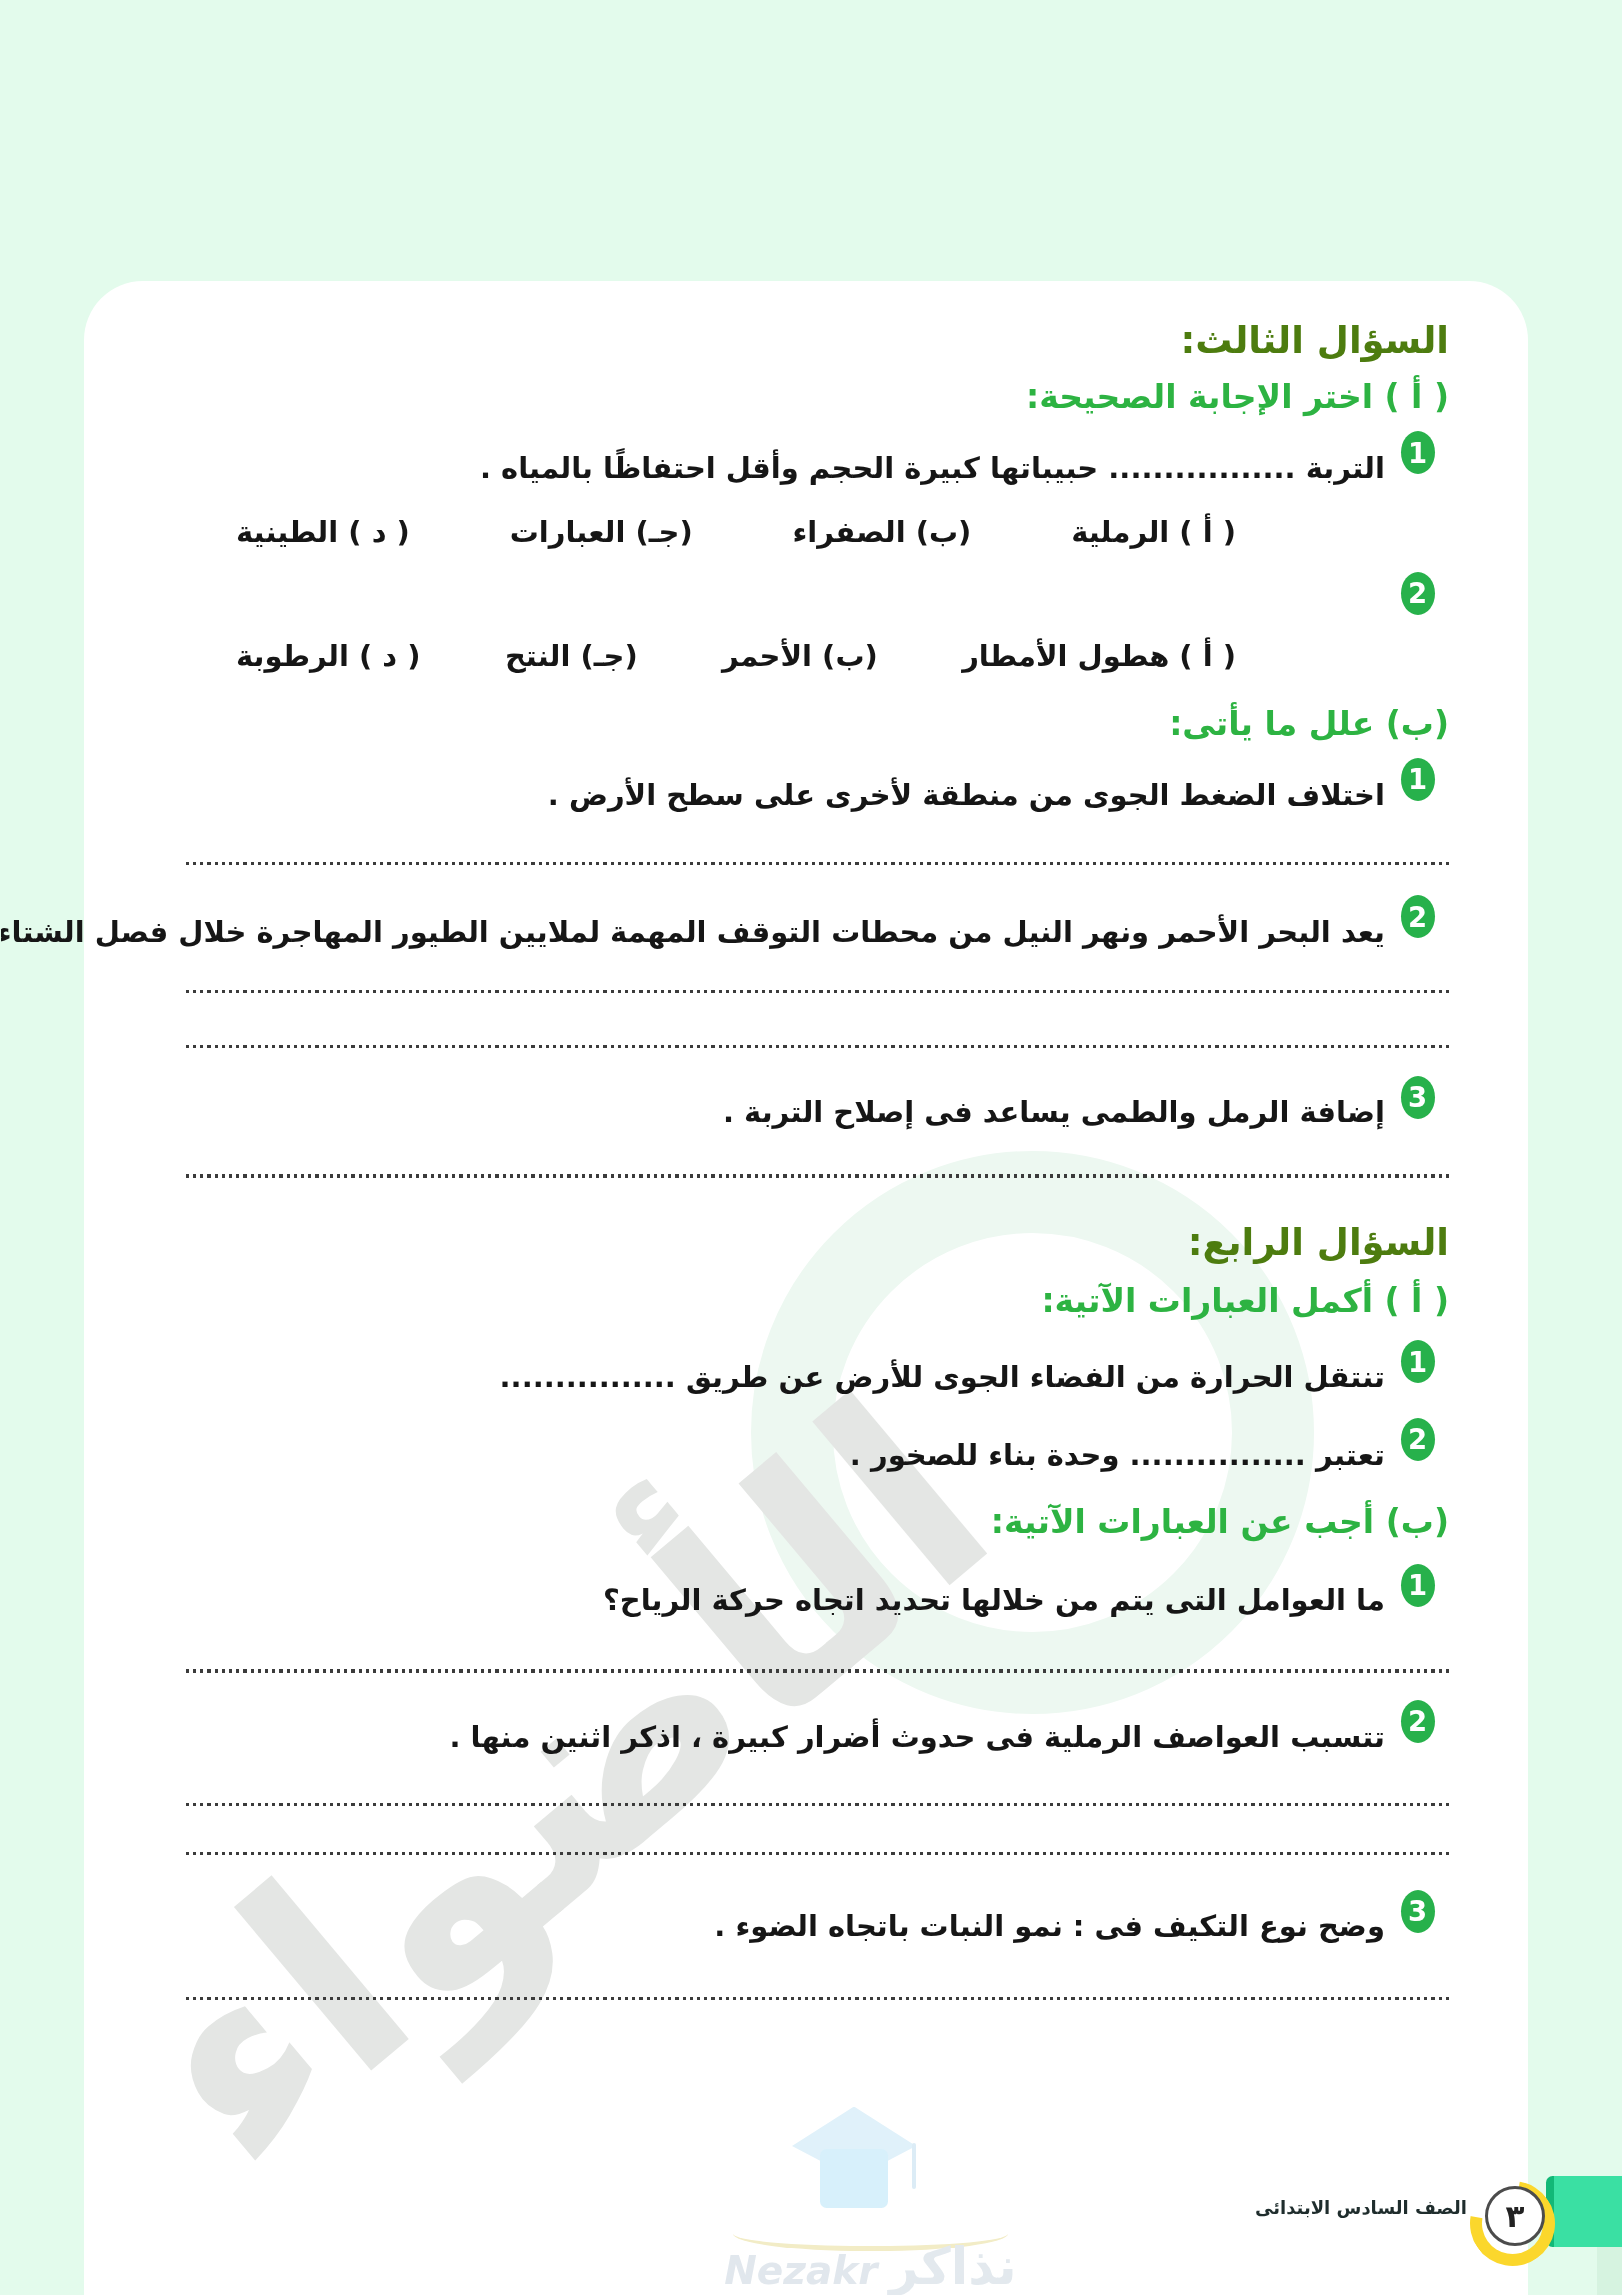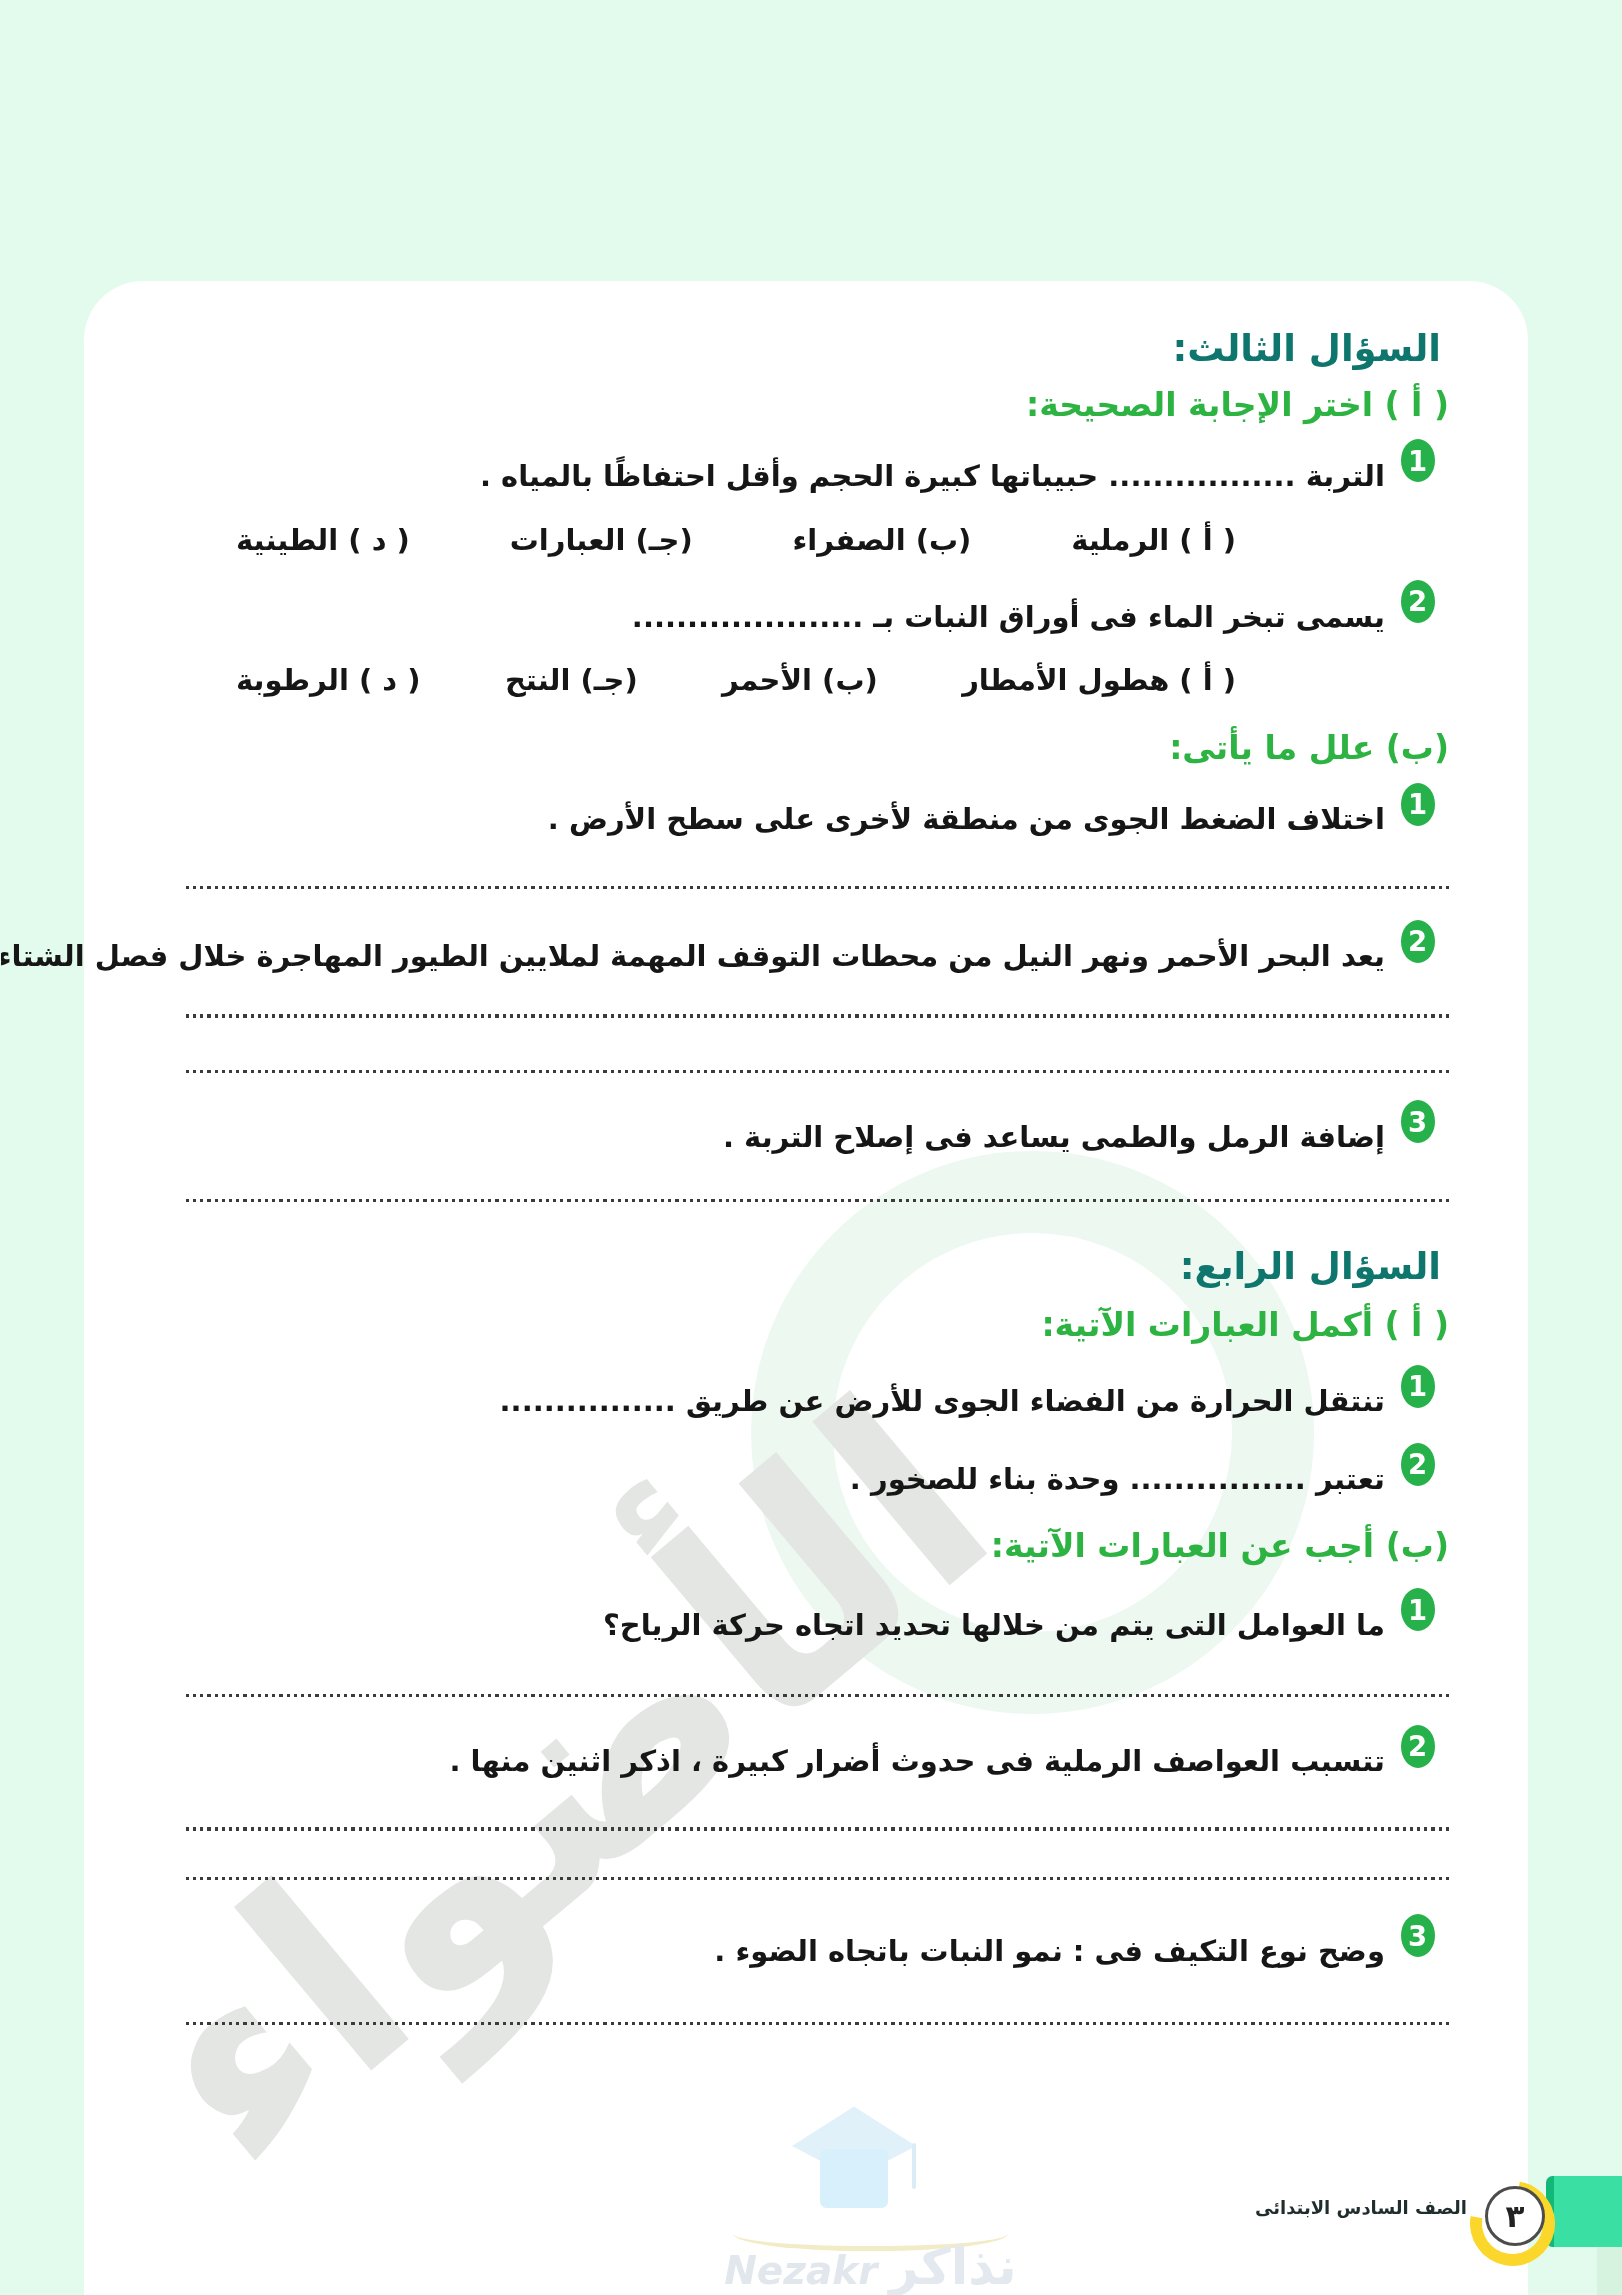--- a/index.html
+++ b/index.html
@@ -22,21 +22,21 @@
     position:absolute;left:667px;top:870px;width:563px;height:563px;z-index:0;
     border-radius:50%;border:82px solid #edf8f1;box-sizing:border-box;
   }
   .wm-brand{
     position:absolute;left:-59px;top:1348px;width:1073px;z-index:0;
     font-size:281px;font-weight:bold;color:#e4e6e4;line-height:1.1;
     text-align:center;transform:rotate(-40deg);letter-spacing:-5.2px;
     user-select:none;white-space:nowrap;
   }
   
-  .sec-title{font-size:37px;font-weight:bold;color:#0f766e;line-height:1.3;margin:8px;}
+  .sec-title{font-size:37px;font-weight:bold;color:#4d7c0f;line-height:1.3;margin:0;}
   .part-label{font-size:33px;font-weight:bold;color:#2db342;line-height:1.35;margin:0;}
   .item{display:flex;align-items:flex-start;gap:15.7px;margin-right:14.4px;}
   .num{
     flex:0 0 auto;width:34px;height:43px;border-radius:50%;
     background:#27b14b;color:#ffffff;display:flex;align-items:center;justify-content:center;
     font-size:27.5px;font-weight:bold;margin-top:1.3px;
   }
   .itext{font-size:29px;font-weight:bold;line-height:1.55;white-space:nowrap;margin-top:16px;}
   .choices{
     display:flex;justify-content:space-between;align-items:baseline;
@@ -106,21 +106,20 @@
     </div>
     <div class="choices" style="margin-top:23.6px">
       <span>( أ ) الرملية</span>
       <span>(ب) الصفراء</span>
       <span>(جـ) العبارات</span>
       <span>( د ) الطينية</span>
     </div>
 
     <div class="item" style="margin-top:22px">
       <span class="num">2</span>
-      <span class="itext">يسمى تبخر الماء فى أوراق النبات بـ .....................</span>
     </div>
     <div class="choices" style="margin-top:23.6px">
       <span>( أ ) هطول الأمطار</span>
       <span>(ب) الأحمر</span>
       <span>(جـ) النتح</span>
       <span>( د ) الرطوبة</span>
     </div>
 
     <div class="part-label" style="margin-top:29px">(ب) علل ما يأتى:</div>
 

